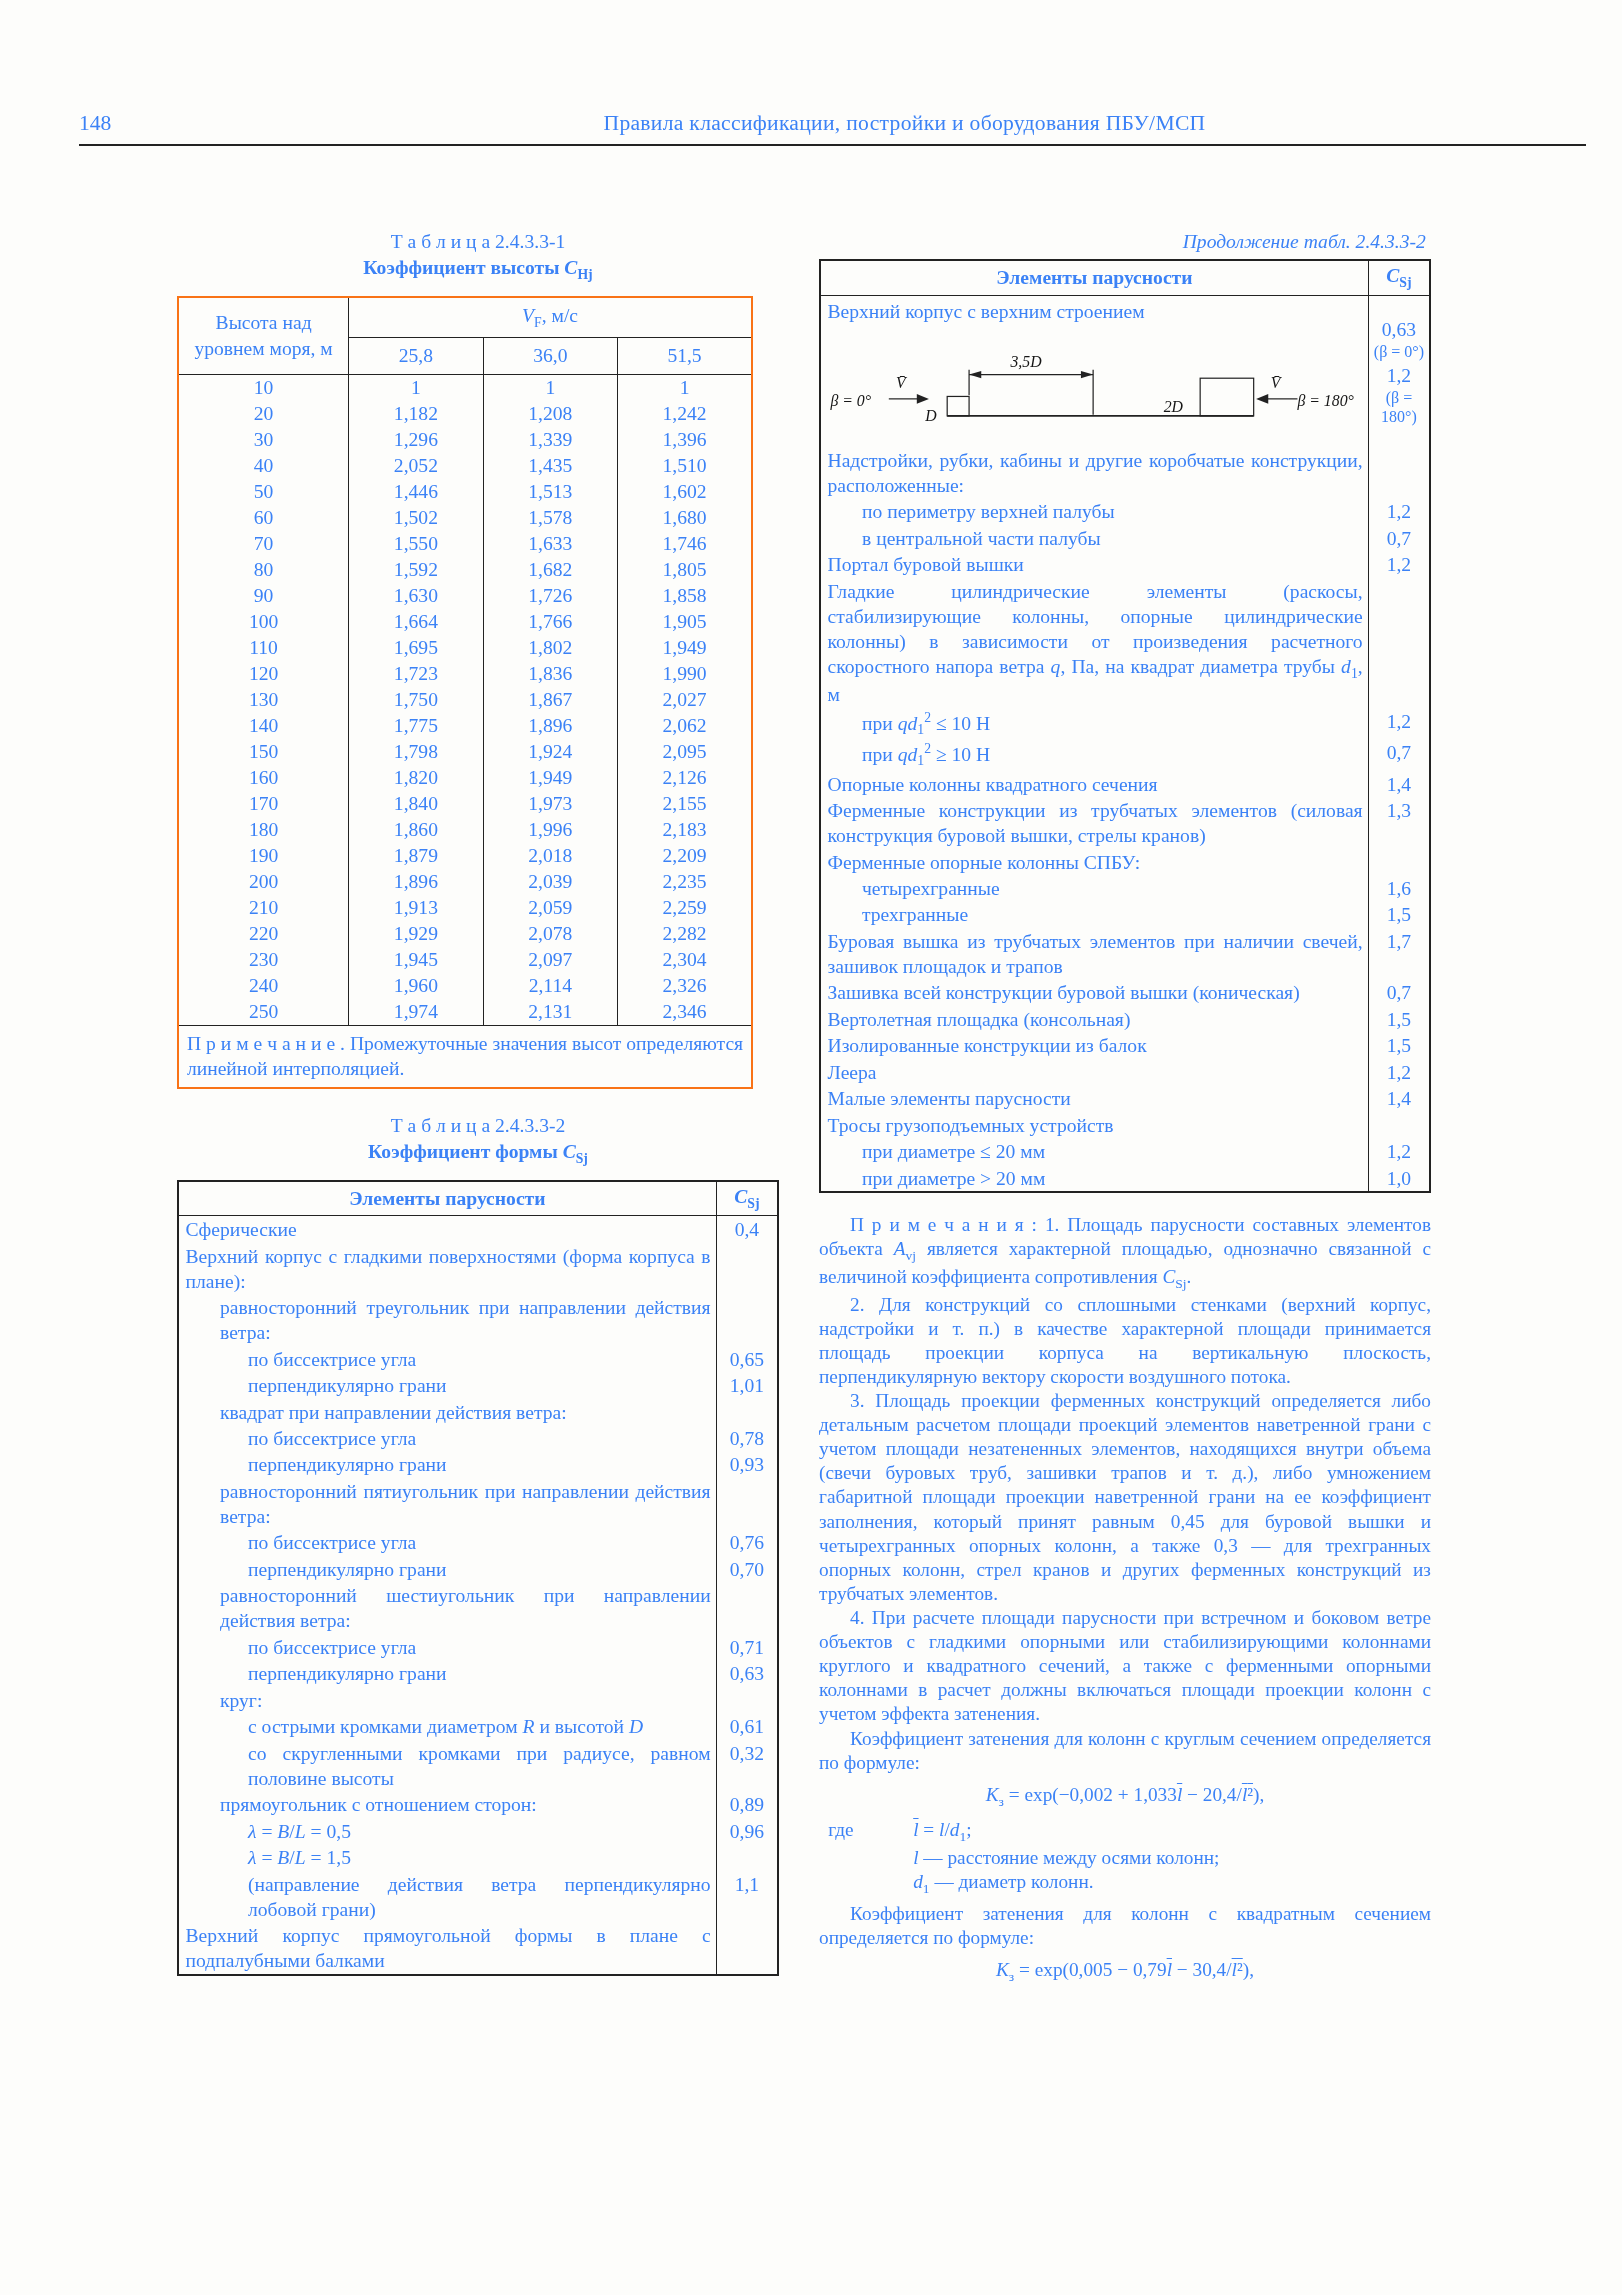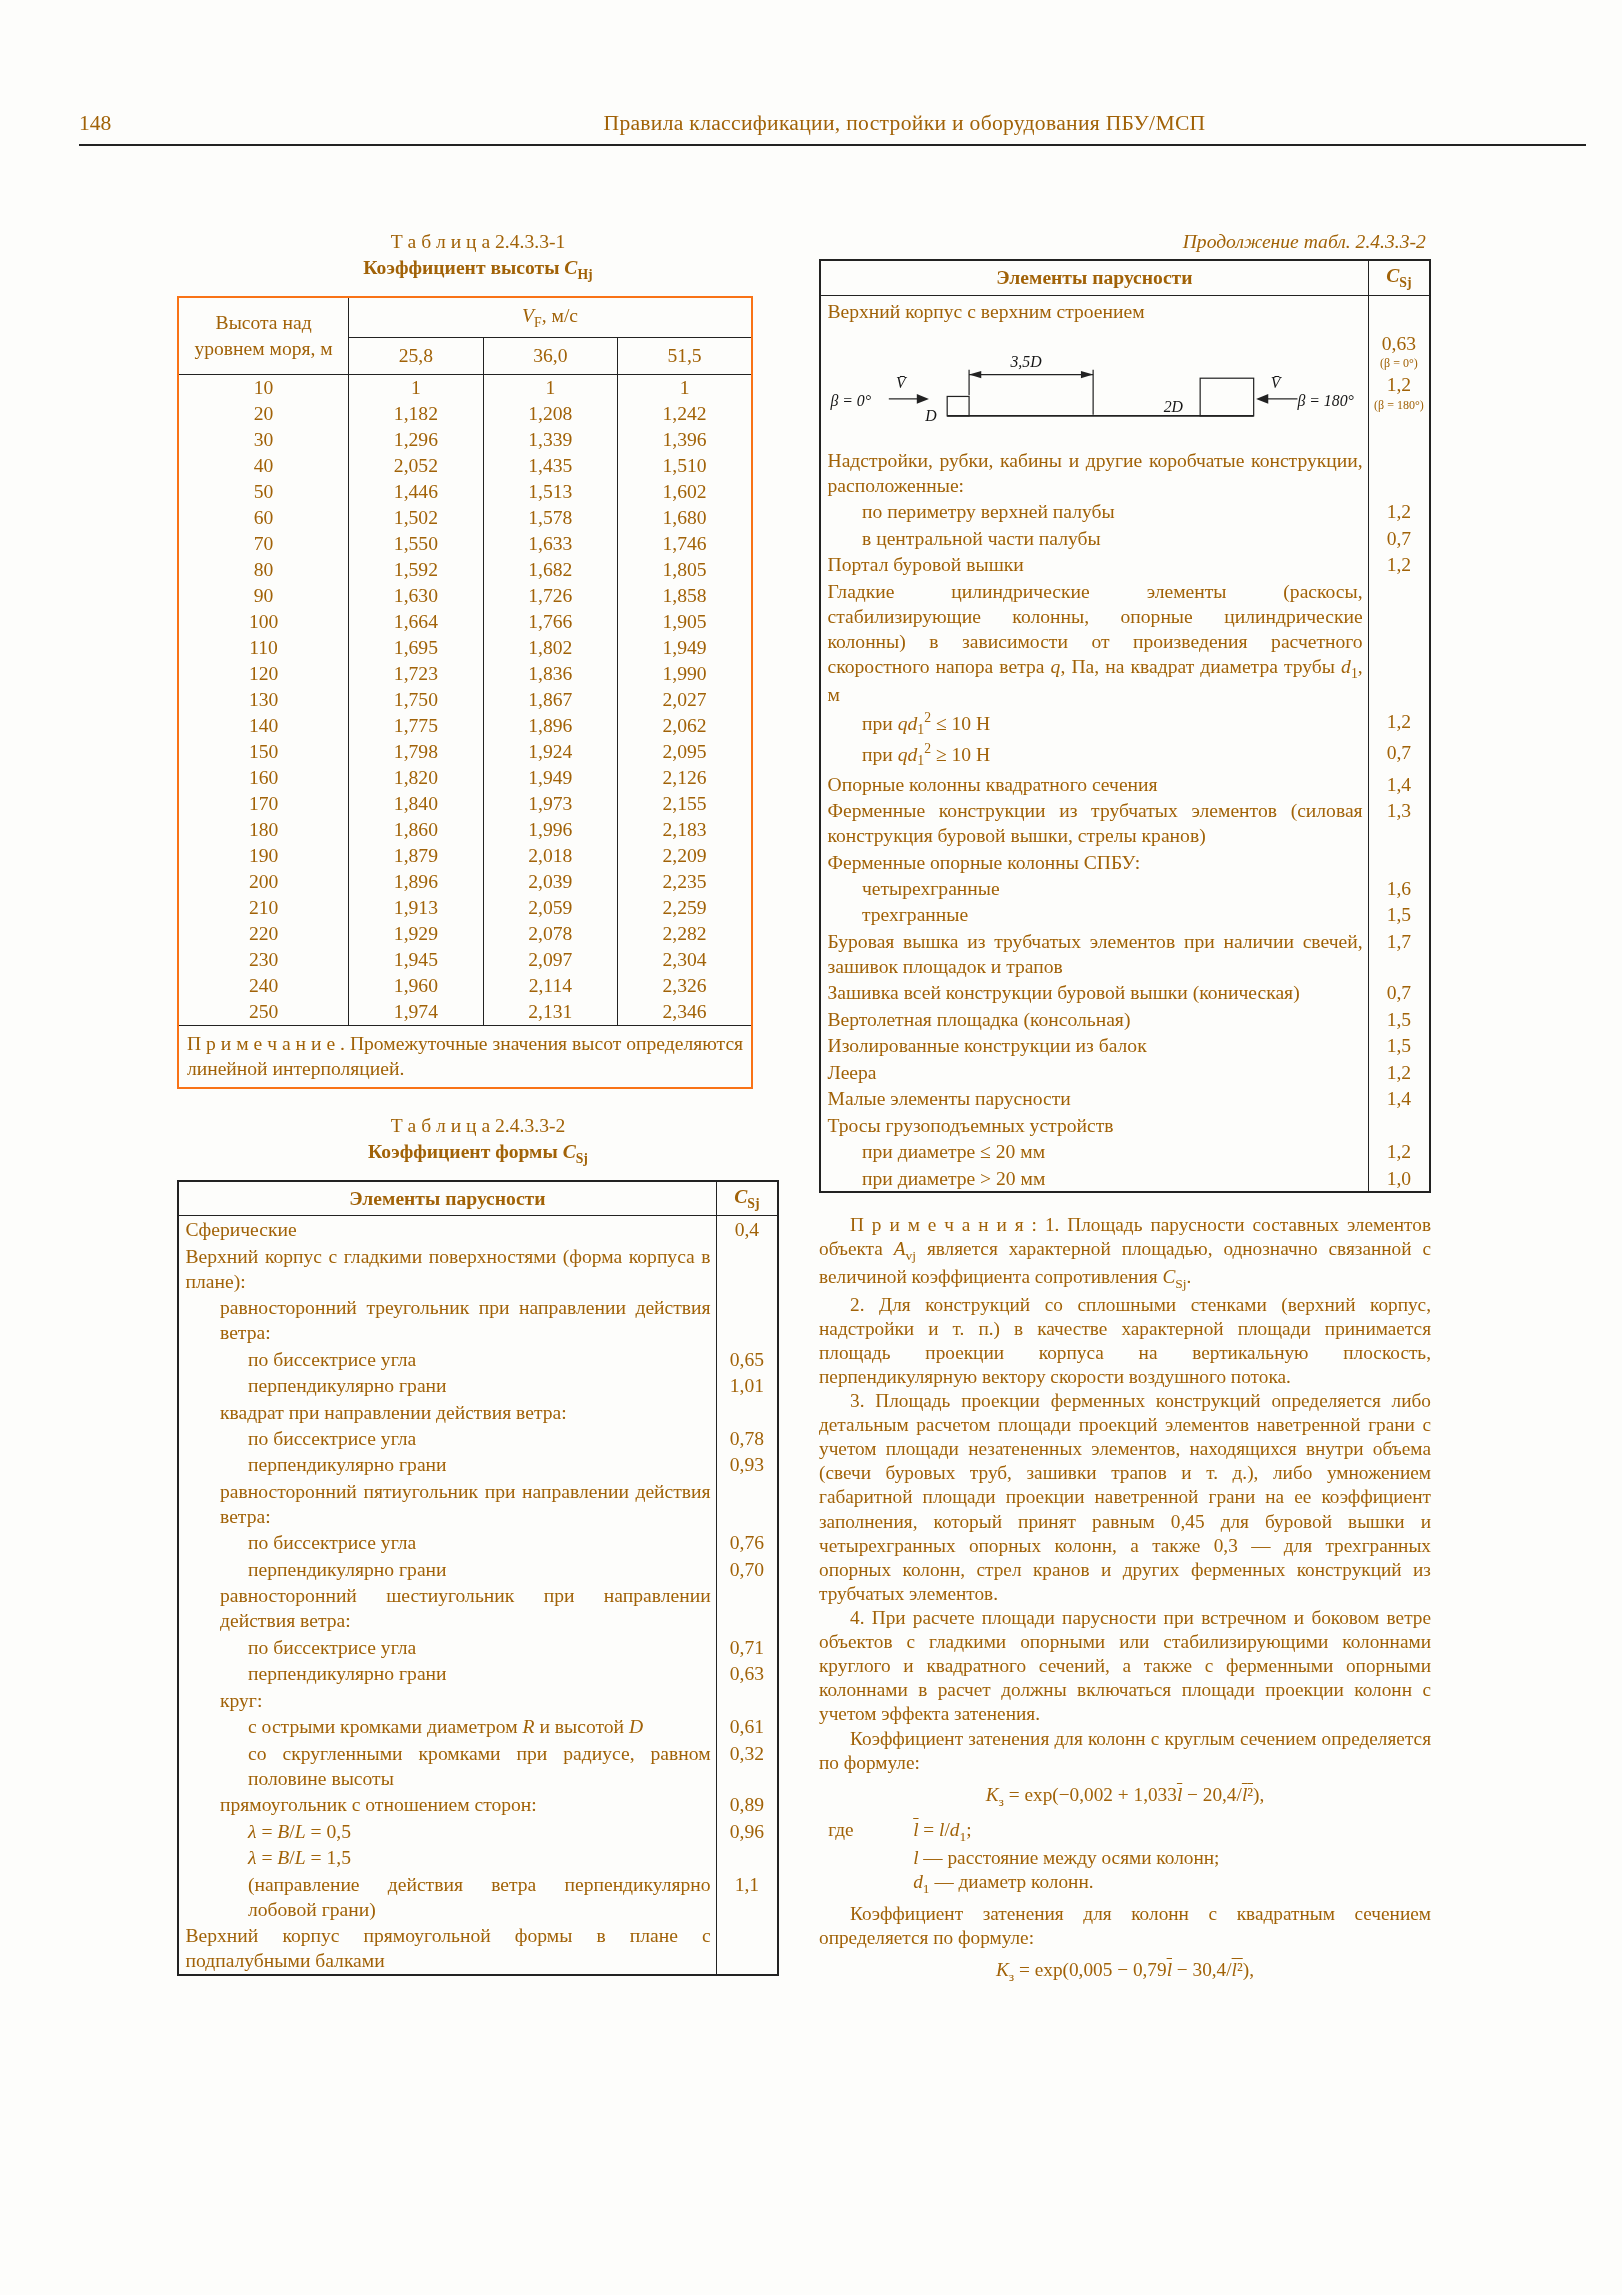--- a/index.html
+++ b/index.html
@@ -1,17 +1,17 @@
 <!DOCTYPE html>
 <html style="font-size:10.5px"><head>
 <meta charset="utf-8">
 <style>
   html,body{margin:0;padding:0;background:#e9e9e6;}
   .page{
-    width:1623px;height:2295px;box-sizing:border-box;background:#fdfdfb;color:#a16207;
+    width:1623px;height:2295px;box-sizing:border-box;background:#fdfdfb;color:#3b82f6;
     padding:111px 37px 0 79px;
     font-family:"Liberation Serif","DejaVu Serif",serif;font-size:19.6px;overflow:hidden;position:relative;
   }
   
   .page-header{display:flex;align-items:baseline;border-bottom:2.6px solid #222;padding-bottom:7.9px;}
   .page-num{width:144px;font-size:21.6px;}
   .running-title{flex:1;text-align:center;font-size:21.6px;letter-spacing:0.3px;}
   
   .columns{display:flex;gap:40px;margin-top:85px;margin-left:98px;}
   .col-left{width:602px;flex:none;}
@@ -33,21 +33,21 @@
   .t2c{width:612px;}
   .t2 th{border:1.3px solid #222;font-weight:bold;padding:3.9px 2.6px;text-align:center;}
   .t2 th.val-h{width:55px;}
   .t2 td{vertical-align:top;line-height:1.28;}
   .t2 td.cell-text{text-align:justify;padding:0.7px 5.2px 0.7px 6.5px;}
   .t2 td.cell-text.indent1{padding-left:41px;}
   .t2 td.cell-text.indent2{padding-left:69px;}
   .t2 td.cell-val{border-left:1.3px solid #222;text-align:center;padding:0.7px 1.3px;}
   .diagram-cell{padding:2.6px 5.2px 5.2px 6.5px;}
   .diag-val{vertical-align:middle !important;}
-  .diag-val .small{font-size:12px;line-height:1.15;text-align:center;}
+  .diag-val .small{font-size:16px;line-height:1.15;text-align:center;}
   .diag-val div{margin:1.3px 0;}
   .profile{width:100%;height:113px;margin-top:5.2px;display:block;}
   .profile text{font:italic 26px "Liberation Serif","DejaVu Serif",serif;fill:#161616;}
   .profile line,.profile rect{stroke:#222;fill:none;}
   
   .notes{margin-top:19.6px;font-size:19.3px;line-height:1.25;}
   .notes p{margin:0;text-align:justify;text-indent:31px;}
   .formula{text-align:center;margin:7.9px 0;}
   .ov{text-decoration:overline;}
   .where{display:flex;margin:1.3px 0 3.9px;}

